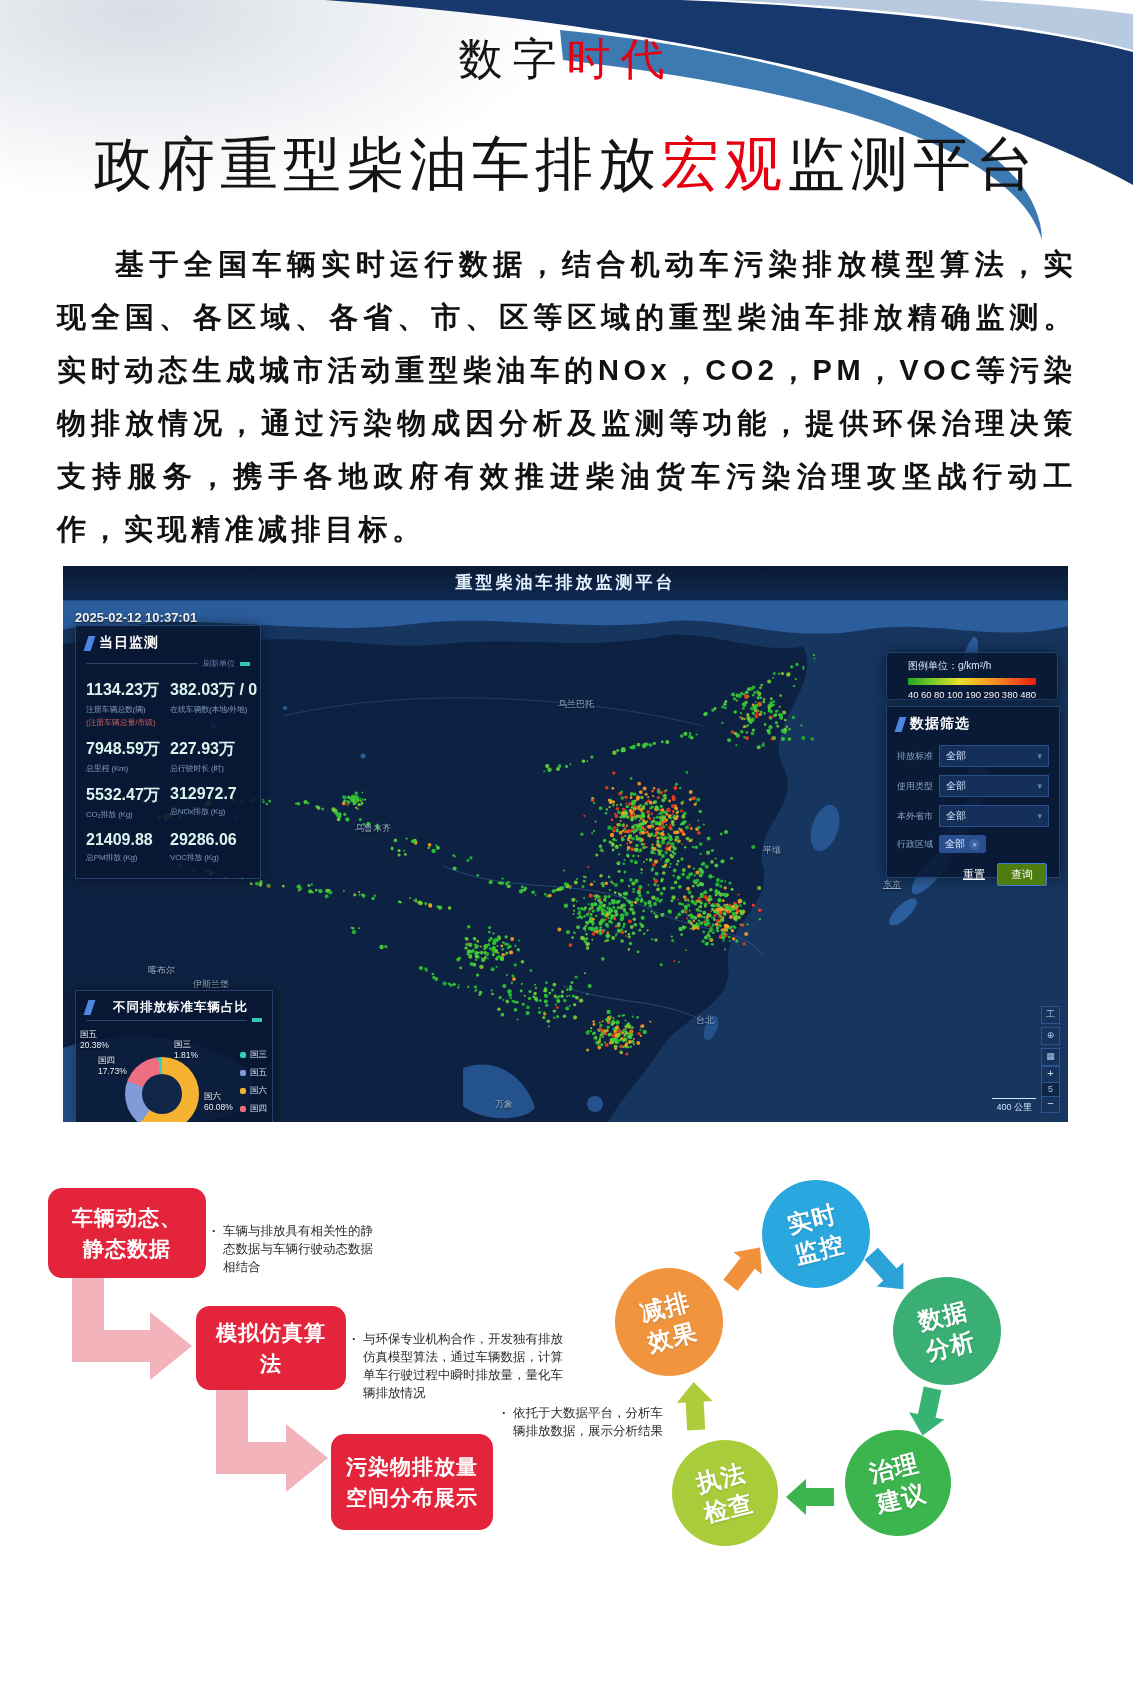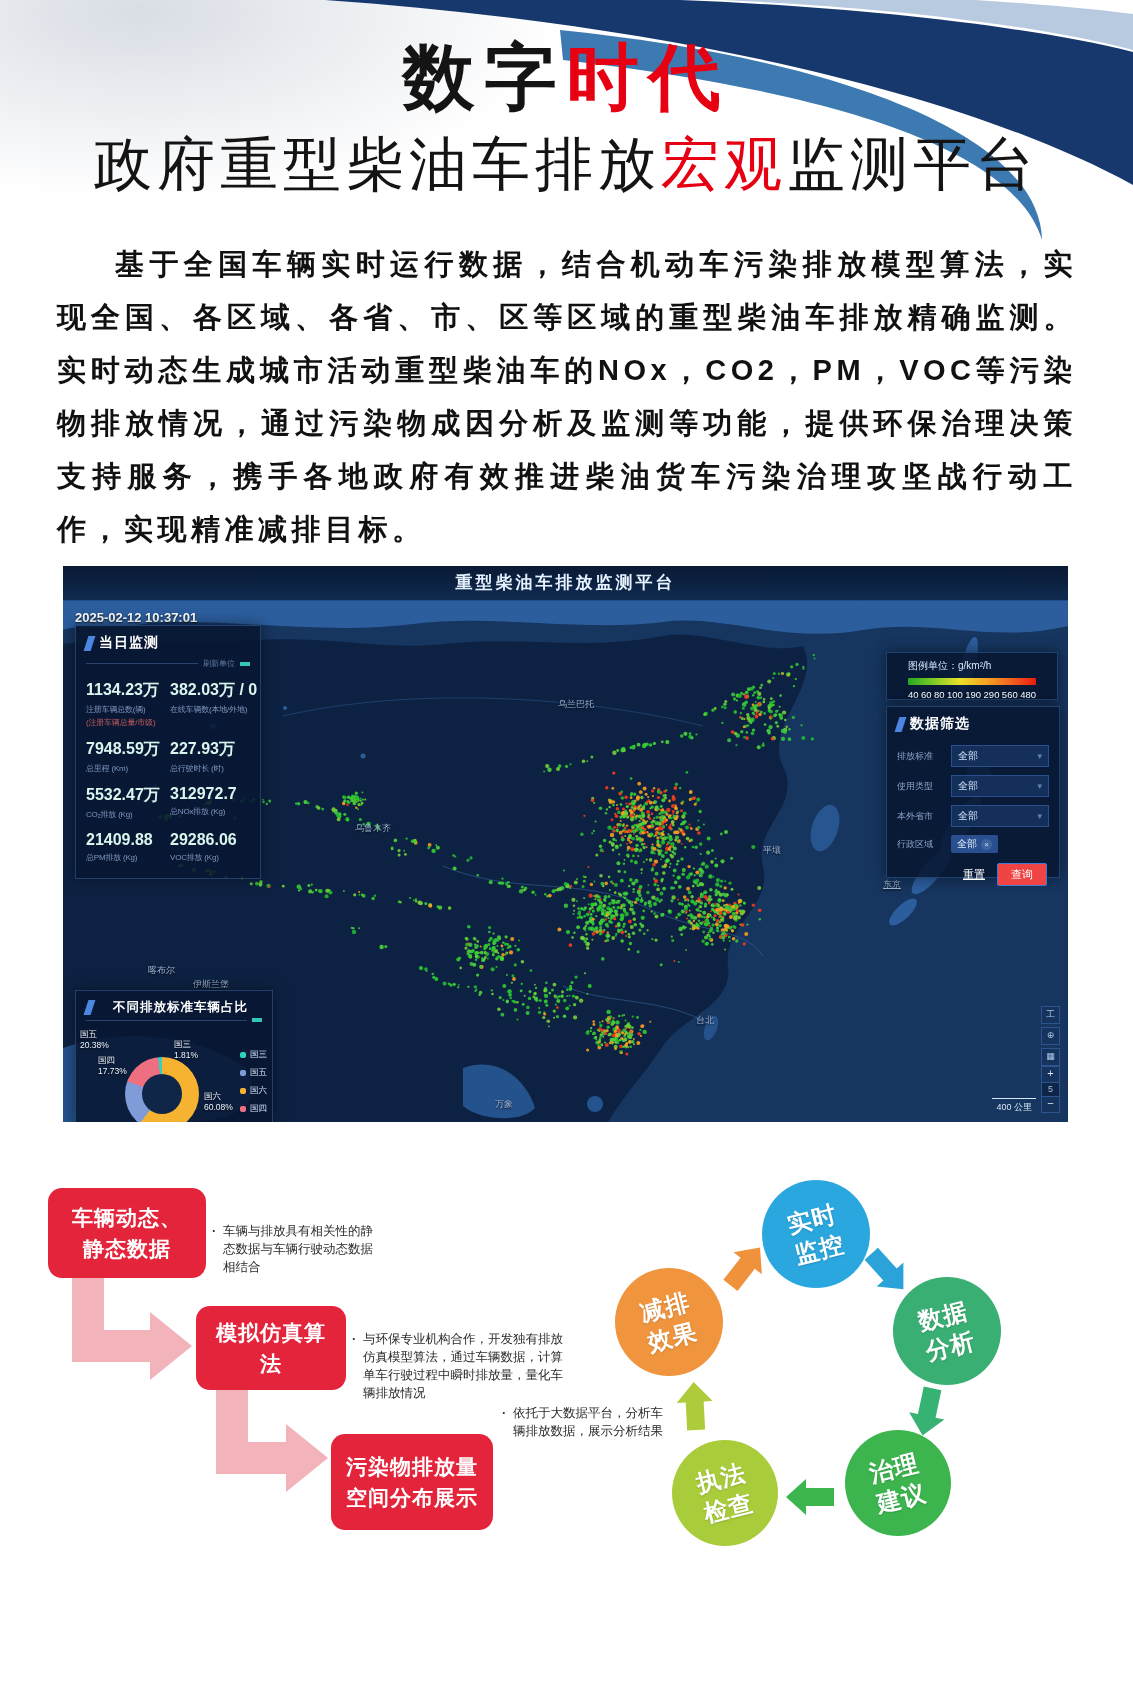--- a/index.html
+++ b/index.html
@@ -2,21 +2,21 @@
 <html><head>
 <meta charset="utf-8">
 <style>
   html,body{margin:0;padding:0;background:#e8e8e8;}
   .poster{position:relative;width:1133px;height:1690px;background:#fff;overflow:hidden;
           font-family:"Liberation Sans","DejaVu Sans",sans-serif;}
   .abs{position:absolute;}
   .red{color:#e60012;}
   
   .title1{position:absolute;top:30px;left:0;width:100%;text-align:center;
-          font-size:72px;font-weight:700;letter-spacing:10px;color:#141414;}
+          font-size:44px;font-weight:400;letter-spacing:10px;color:#141414;}
   .title2{position:absolute;top:126px;left:0;width:100%;text-align:center;
           font-size:58px;font-weight:400;letter-spacing:5px;color:#141414;}
   .intro{position:absolute;top:238px;left:57px;width:1020px;font-size:29px;line-height:53px;
          color:#111;font-weight:700;letter-spacing:4.5px;text-align:justify;text-indent:2em;}
   
   .dash{position:absolute;left:63px;top:566px;width:1005px;height:556px;background:#16355f;overflow:hidden;}
   .dash-header{position:absolute;left:0;top:0;right:0;height:34px;background:linear-gradient(#091a34,#0f2a50);
                border-bottom:1px solid #1e4b8a;z-index:5;}
   .dash-title{display:block;text-align:center;line-height:34px;color:#e6f2ff;font-size:17px;
               font-weight:700;letter-spacing:3px;}
@@ -39,32 +39,32 @@
   .stat .v{color:#d8f6ee;font-size:16px;font-weight:700;white-space:nowrap;}
   .stat .l{color:#7e95bd;font-size:8px;margin-top:3px;white-space:nowrap;letter-spacing:-.2px;}
   .stat .n{color:#c25b5b;font-size:8px;margin-top:2px;white-space:nowrap;letter-spacing:-.2px;}
   
   .legend{padding:6px 21px;}
   .legend .lab{color:#d7e6f8;font-size:10px;}
   .legend .bar{height:7px;margin:5px 0 4px 0;border-radius:1px;
      background:linear-gradient(90deg,#23a823,#7ecb27,#e8e02a,#f5a623,#f2641f,#e81c0e);}
   .legend .ticks{display:flex;justify-content:space-between;color:#fff;font-size:9.5px;}
   
-  .frow{display:flex;align-items:center;gap:14px;margin:8px 10px;}
+  .frow{display:flex;align-items:center;gap:2px;margin:8px 10px;}
   .flabel{color:#8aa3c6;font-size:9px;flex:0 0 40px;white-space:nowrap;}
   .fselect{flex:1;height:20px;background:#132f5a;border:1px solid #2a4f8e;display:flex;
            align-items:center;justify-content:space-between;padding:0 6px;color:#cfe0f5;font-size:10px;}
   .fselect .chev{color:#5f83b5;font-size:9px;}
   .ftag{display:inline-flex;align-items:center;gap:4px;background:#2a4f8e;color:#dfeaf8;
         font-size:10px;padding:2px 6px;border-radius:2px;}
   .ftag .x{background:#3e639e;border-radius:50%;width:11px;height:11px;line-height:11px;
            text-align:center;font-size:8px;color:#cfe0f5;}
   .fbtns{display:flex;justify-content:flex-end;align-items:center;gap:12px;margin:10px 12px 0 0;}
   .reset{color:#fff;font-size:11px;text-decoration:underline;cursor:pointer;}
-  .query{background:#ef4444;border:1px solid #3e7bd6;color:#fff;font-size:11px;
+  .query{background:#4d7c0f;border:1px solid #3e7bd6;color:#fff;font-size:11px;
          padding:3px 13px;border-radius:2px;cursor:pointer;}
   
   .donut{position:absolute;left:49px;top:66px;width:74px;height:74px;border-radius:50%;}
   .donut::after{content:"";position:absolute;left:17px;top:17px;width:40px;height:40px;
                 border-radius:50%;background:#0f2648;}
   .callout{position:absolute;color:#eef5ff;font-size:8.5px;line-height:11px;z-index:3;
            text-shadow:0 1px 2px rgba(0,0,0,.8);}
   .pieleg{position:absolute;right:5px;top:58px;display:flex;flex-direction:column;gap:6px;}
   .plegitem{display:flex;align-items:center;gap:4px;color:#cfe0f5;font-size:8.5px;}
   .plegitem .dot{width:6px;height:6px;border-radius:2px;flex:0 0 auto;}
@@ -2006,21 +2006,21 @@
   <div class="panel legend" style="left:823px;top:86px;width:172px;height:48px;box-sizing:border-box;">
     <div class="lab">图例单位：g/km²/h</div>
     <div class="bar"></div>
     <div class="ticks">
       <span>40</span>
           <span>60</span>
           <span>80</span>
           <span>100</span>
           <span>190</span>
           <span>290</span>
-          <span>560</span>
+          <span>380</span>
           <span>480</span>
     </div>
   </div>
 
   <div class="panel" style="left:823px;top:140px;width:172px;height:170px;">
     <div class="phead">
       <span class="slash"></span>
       <span class="ptitle">数据筛选</span>
     </div>
     <div class="frow">

